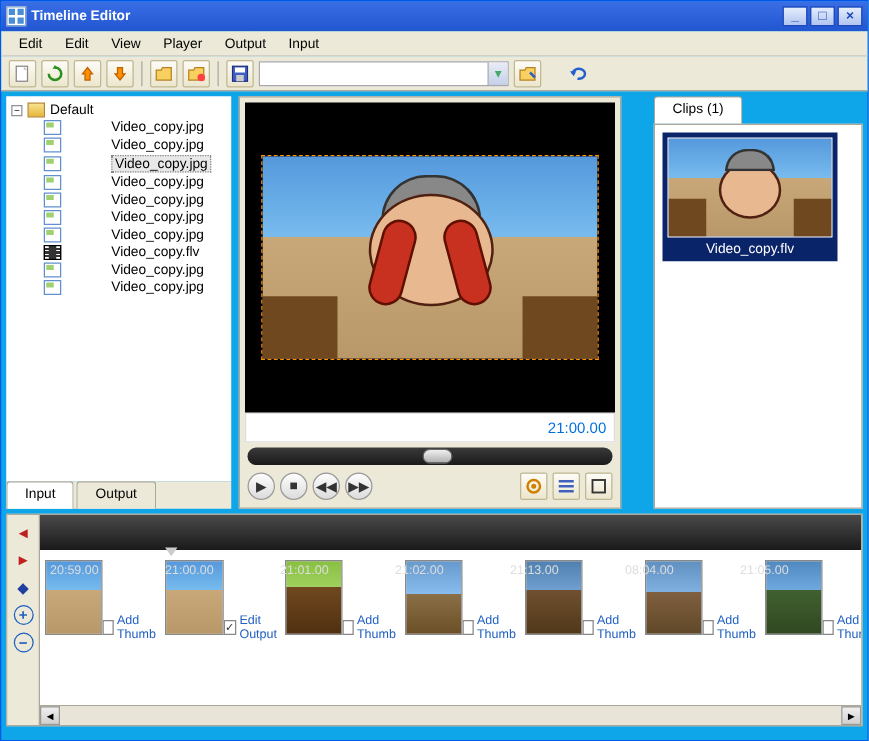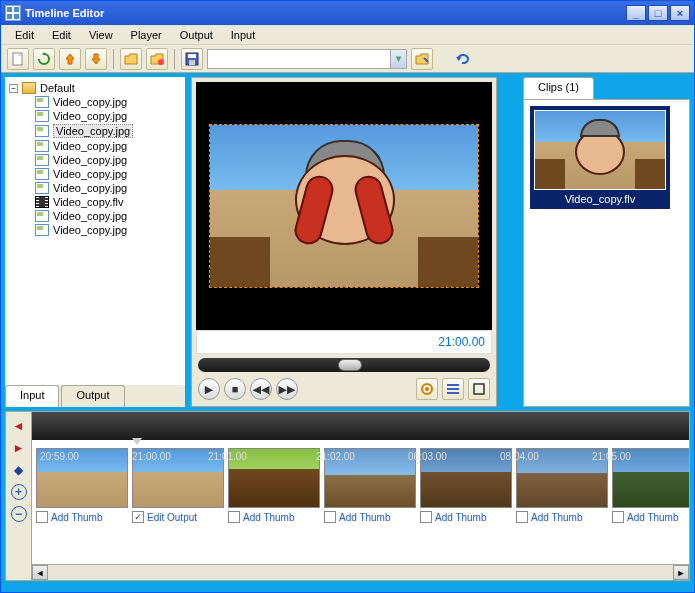--- a/index.html
+++ b/index.html
@@ -14,21 +14,21 @@
 .menuitem { padding:2px 8px; color:#000; }
 .toolbar { height:28px; background:#ece9d8; display:flex; align-items:center; padding:2px 6px; gap:4px; border-bottom:1px solid #aca899; }
 .tbtn { width:22px; height:22px; border:1px solid #c0b890; background:linear-gradient(#fdfcf7,#ece6cd); display:flex; align-items:center; justify-content:center; border-radius:2px; }
 .combo { width:200px; height:20px; background:#fff; border:1px solid #a7a6aa; display:flex; align-items:center; justify-content:flex-end; }
 .combo .carrow { width:16px; height:18px; background:linear-gradient(#e8ecf6,#c5d0e8); border-left:1px solid #a7a6aa; display:flex; align-items:center; justify-content:center; color:#4a6; }
 .mainarea { flex:1; display:flex; flex-direction:column; padding:4px; gap:4px; }
 .toprow { display:flex; gap:6px; height:330px; }
 .treepanel { width:180px; display:flex; flex-direction:column; }
 .tree { flex:1; overflow:auto; padding:4px; background:#fff; }
 .treenode { display:flex; align-items:center; padding:1px 0; }
-.treechild { padding-left:26px; }
+.treechild { padding-left:26px;gap:36px; }
 .expand { width:9px; height:9px; border:1px solid #919191; display:flex; align-items:center; justify-content:center; font-size:8px; color:#000; margin-right:4px; }
 .ficon { width:14px; height:12px; background:linear-gradient(#f8e290,#e8b63a); border:1px solid #b8862a; margin-right:4px; }
 .imgicon { width:14px; height:12px; background:#fff; border:1px solid #6090d0; margin-right:4px; position:relative; }
 .imgicon::after { content:''; position:absolute; left:1px; top:1px; width:6px; height:4px; background:#a0d070; }
 .flvicon { width:14px; height:12px; background:#333; border:1px solid #000; margin-right:4px; position:relative; }
 .flvicon::before,.flvicon::after { content:''; position:absolute; top:0; width:3px; height:100%; background:repeating-linear-gradient(#fff 0,#fff 1px,#333 1px,#333 3px); }
 .flvicon::before{left:0} .flvicon::after{right:0}
 .selected { background:#e8e8e8; border:1px dotted #888; padding:0 2px; }
 .tabbar { display:flex; height:22px; background:#ece9d8; }
 .tab { padding:3px 14px; background:#ece9d8; border:1px solid #aca899; border-bottom:none; border-radius:3px 3px 0 0; margin-right:2px; }
@@ -54,21 +54,21 @@
 .clipimg { width:132px; height:80px; border:1px solid #fff; }
 .clipname { color:#fff; text-align:center; padding-top:3px; }
 .timeline { height:170px; display:flex; border:1px solid #aca899; background:#ece9d8; }
 .tlside { width:26px; background:#ece9d8; border-right:1px solid #aca899; display:flex; flex-direction:column; align-items:center; padding-top:6px; gap:6px; }
 .tlbtn { width:16px; height:16px; display:flex; align-items:center; justify-content:center; font-size:12px; }
 .tlmain { flex:1; display:flex; flex-direction:column; overflow:hidden; }
 .ruler { height:28px; background:linear-gradient(#4a4a4a,#1a1a1a); color:#fff; position:relative; display:flex; }
 .rlabel { position:absolute; top:2px; font-size:10px; color:#ddd;margin-top:37px; }
 .marker { position:absolute; left:100px; top:26px; width:0; height:0; border-left:5px solid transparent; border-right:5px solid transparent; border-top:7px solid #ccc; }
 .thumbstrip { flex:1; display:flex; gap:4px; padding:8px 4px; overflow:hidden; background:#fff; }
-.thumbbox { width:92px; display:flex; flex-direction:column; }
+.thumbbox { width:92px; display:flex; flex-direction:row; }
 .thumbimg { width:92px; height:60px; border:1px solid #888; }
 .thumblbl { display:flex; align-items:center; gap:3px; padding:3px 0; }
 .cbox { width:12px; height:12px; border:1px solid #888; background:#fff; display:flex; align-items:center; justify-content:center; font-size:9px; color:#333; }
 .thumblbl span { color:#2060c0; font-size:10px; }
 .hscroll { height:16px; background:#ece9d8; border-top:1px solid #aca899; display:flex; }
 .sbtn { width:16px; height:15px; background:linear-gradient(#f0f0f0,#d0d0d0); border:1px solid #999; display:flex; align-items:center; justify-content:center; font-size:9px; }
 .strack { flex:1; background:#e8e4d8; }
 .flex1{flex:1}
 </style>
 </head>
@@ -289,23 +289,23 @@
         <div class="tlbtn" style="color:#c02020">►</div>
         <div class="tlbtn" style="color:#2040a0">◆</div>
         <div class="tlbtn" style="color:#2060c0;border:1.5px solid #2060c0;border-radius:8px;font-weight:bold">+</div>
         <div class="tlbtn" style="color:#2060c0;border:1.5px solid #2060c0;border-radius:8px;font-weight:bold">−</div>
       </div>
       <div class="tlmain">
         <div class="ruler">
           <div id="ruler-labels">
               <div class="rlabel" style="left: 8px;">20:59.00</div>
               <div class="rlabel" style="left: 100px;">21:00.00</div>
-              <div class="rlabel" style="left: 176px;">21:01.00</div>
+              <div class="rlabel" style="left: 192px;">21:01.00</div>
               <div class="rlabel" style="left: 284px;">21:02.00</div>
-              <div class="rlabel" style="left: 376px;">06:03.00</div>
+              <div class="rlabel" style="left: 376px;">21:13.00</div>
               <div class="rlabel" style="left: 468px;">08:04.00</div>
               <div class="rlabel" style="left: 560px;">21:05.00</div>
             </div>
           <div class="marker"></div>
         </div>
         <div class="thumbstrip" id="thumbstrip">
             <div class="thumbbox">
               <div class="thumbimg" style="background: linear-gradient(rgb(85, 153, 221) 0%, rgb(119, 187, 238) 40%, rgb(200, 168, 120) 40%, rgb(184, 152, 104) 100%);"></div>
               <div class="thumblbl">
                 <div class="cbox"></div>

